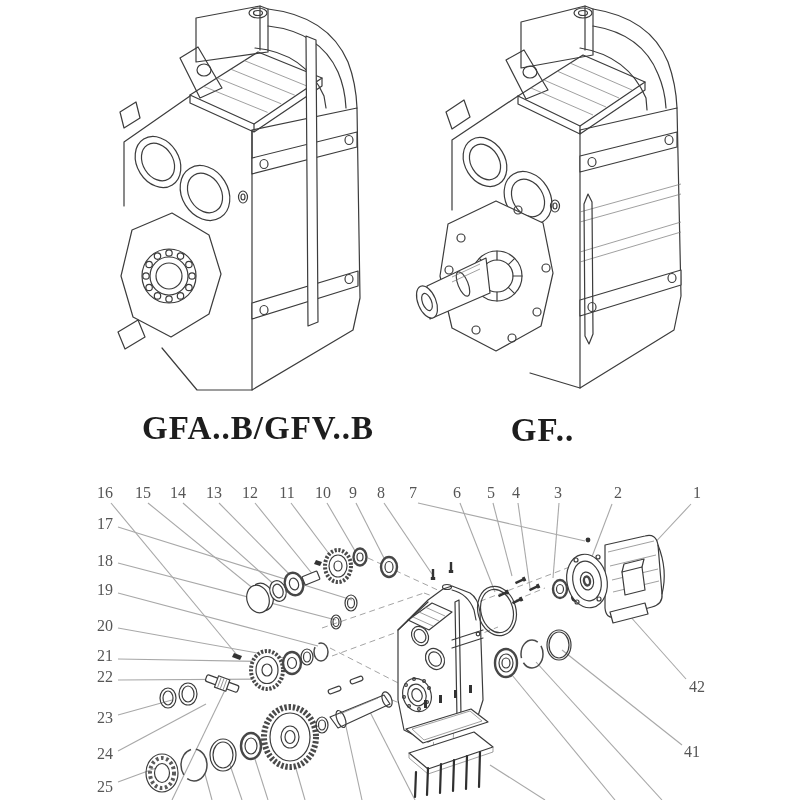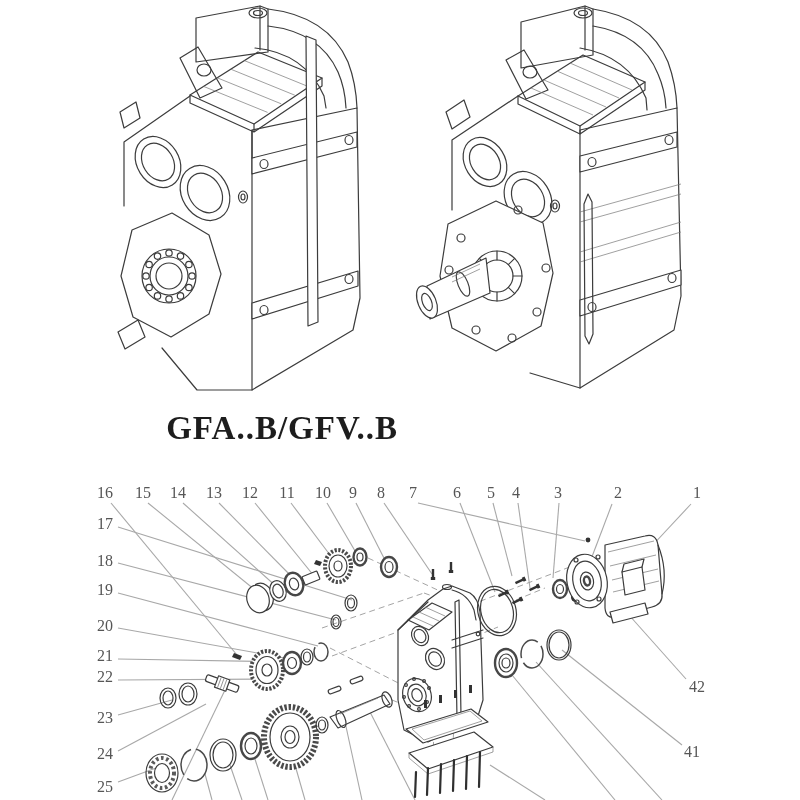--- a/index.html
+++ b/index.html
@@ -13,21 +13,21 @@
   body{background:#e9e9e9;font-family:"Liberation Sans",sans-serif;}
   .page{
     position:relative;width:800px;height:800px;background:var(--page-bg);
     margin:0 auto;overflow:hidden;
   }
   .iso-svg{position:absolute;}
   .model-label{
     position:absolute;
     font-family:"Liberation Serif","DejaVu Serif",serif;
     font-weight:700;font-size:33px;color:var(--label-text);
-    text-align:right;letter-spacing:1px;white-space:nowrap;
+    text-align:center;letter-spacing:1px;white-space:nowrap;
   }
   
   .dl{fill:none;stroke:var(--drawing-line);stroke-width:1.2;stroke-linejoin:round;stroke-linecap:round;}
   .dlf{fill:#fff;stroke:var(--drawing-line);stroke-width:1.2;stroke-linejoin:round;}
   .thin{fill:none;stroke:#777;stroke-width:.7;}
   .ring{fill:#fff;stroke:#474747;stroke-width:2.4;}
   .snap{fill:none;stroke:#4a4a4a;stroke-width:1.5;stroke-dasharray:30 5;}
   .gear-rim{fill:#fff;stroke:#4a4a4a;stroke-width:4;stroke-dasharray:2.2 1.6;}
   .gear-rim-big{fill:#fff;stroke:#4a4a4a;stroke-width:6;stroke-dasharray:2.4 1.8;}
   .balls{fill:none;stroke:#5a5a5a;stroke-width:4;stroke-dasharray:2.6 2.6;}
@@ -170,20 +170,21 @@
       <ellipse class="dl" cx="27" cy="302" rx="4.5" ry="9" transform="rotate(-22 27 302)"></ellipse>
       <ellipse class="dl" cx="63" cy="284" rx="5" ry="13" transform="rotate(-22 63 284)"></ellipse>
       <path class="thin" d="M80,264 L52,277 M80,269 L52,282"></path>
 
       <path class="dl" d="M184,204 L188,194 L192,202 L193,334 L189,344 L185,336 Z"></path>
       <path class="dl" d="M180,388 L130,373"></path>
     </g>
   </svg>
 
   <div class="model-label" style="left:118px;top:410px;width:280px;">GFA..B/GFV..B</div>
+  <div class="model-label" style="left:470px;top:412px;width:145px;">GF..</div>
 
   <svg class="iso-svg" style="left:0;top:470px;" width="800" height="330" viewBox="0 470 800 330">
 
     <g class="leader">
       <path d="M111,503 L237,655"></path>
         <path d="M148,503 L260,594"></path>
         <path d="M183,503 L278,588"></path>
       <path d="M219,503 L296,581"></path>
         <path d="M255,503 L314,576"></path>
         <path d="M291,503 L336,563"></path>

